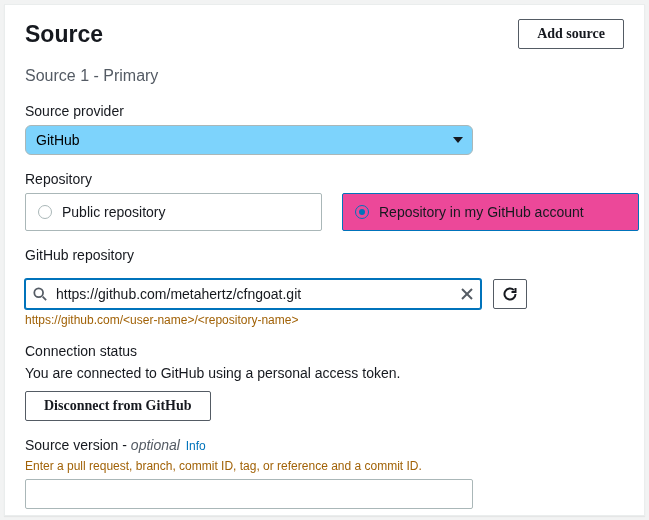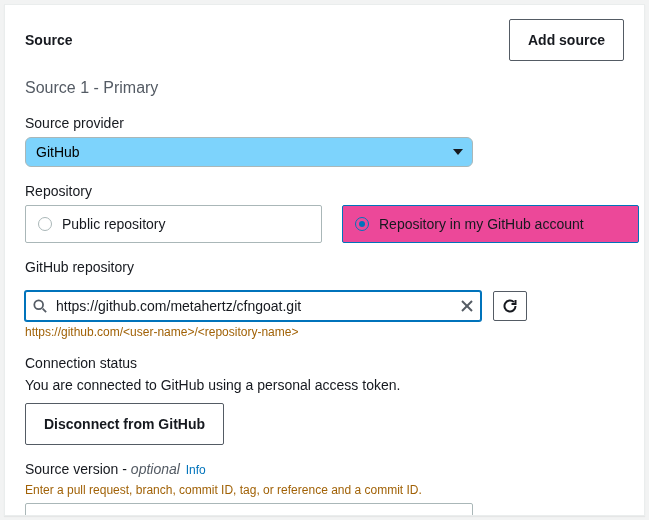--- a/index.html
+++ b/index.html
@@ -22,32 +22,33 @@
     display:flex;
     flex-direction:column;
   }
   .panel-header {
     display: flex;
     justify-content: space-between;
     align-items: center;
     padding: 14px 20px 12px 20px;
   }
   .panel-title {
-    font-size: 14px;
+    font-size: 23px;
     font-weight: 700;
   }
   .btn {
     background: #fff;
     border: 1px solid #545b64;
     color: #16191f;
     font-weight: 700;
     font-size: 14px;
-    padding: 12px 18px;
-    cursor: pointer;
-    border-radius: 2px;
+    padding: 6px 18px;
+    cursor: pointer;
+    border-radius: 2px;
+    font-family: Liberation Serif, serif;
   }
   .panel-body {
     padding: 6px 20px 20px 20px;
     flex:1;
     overflow:auto;
   }
   .section-title {
     font-size: 16px;
     font-weight: 400;
     color: #545b64;

